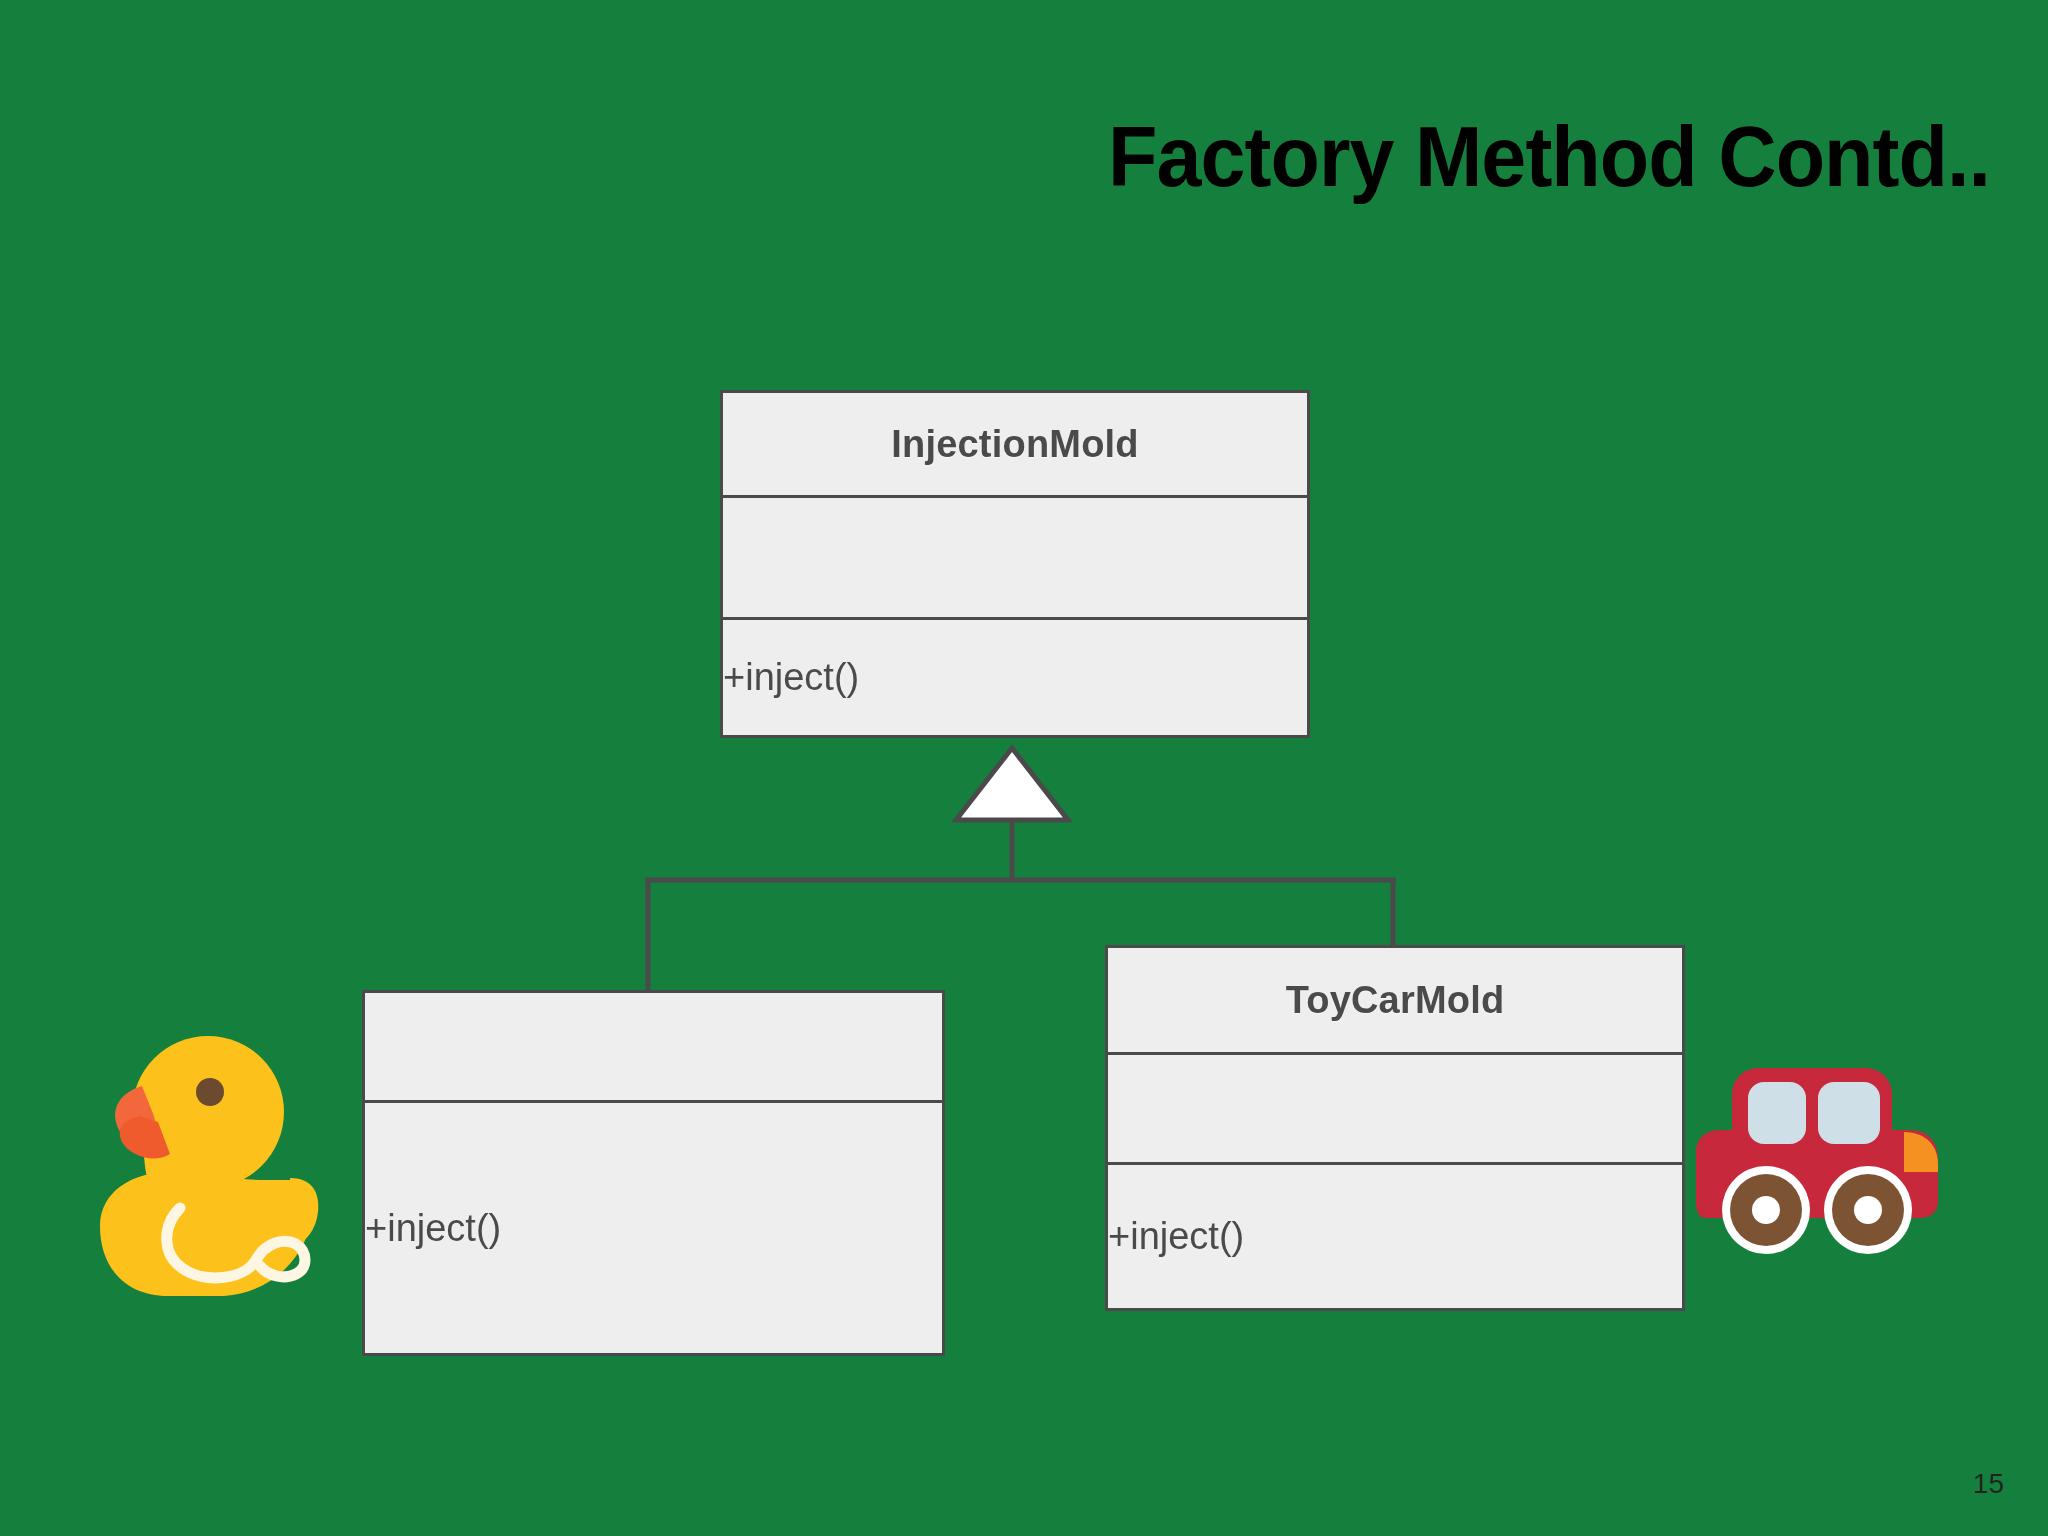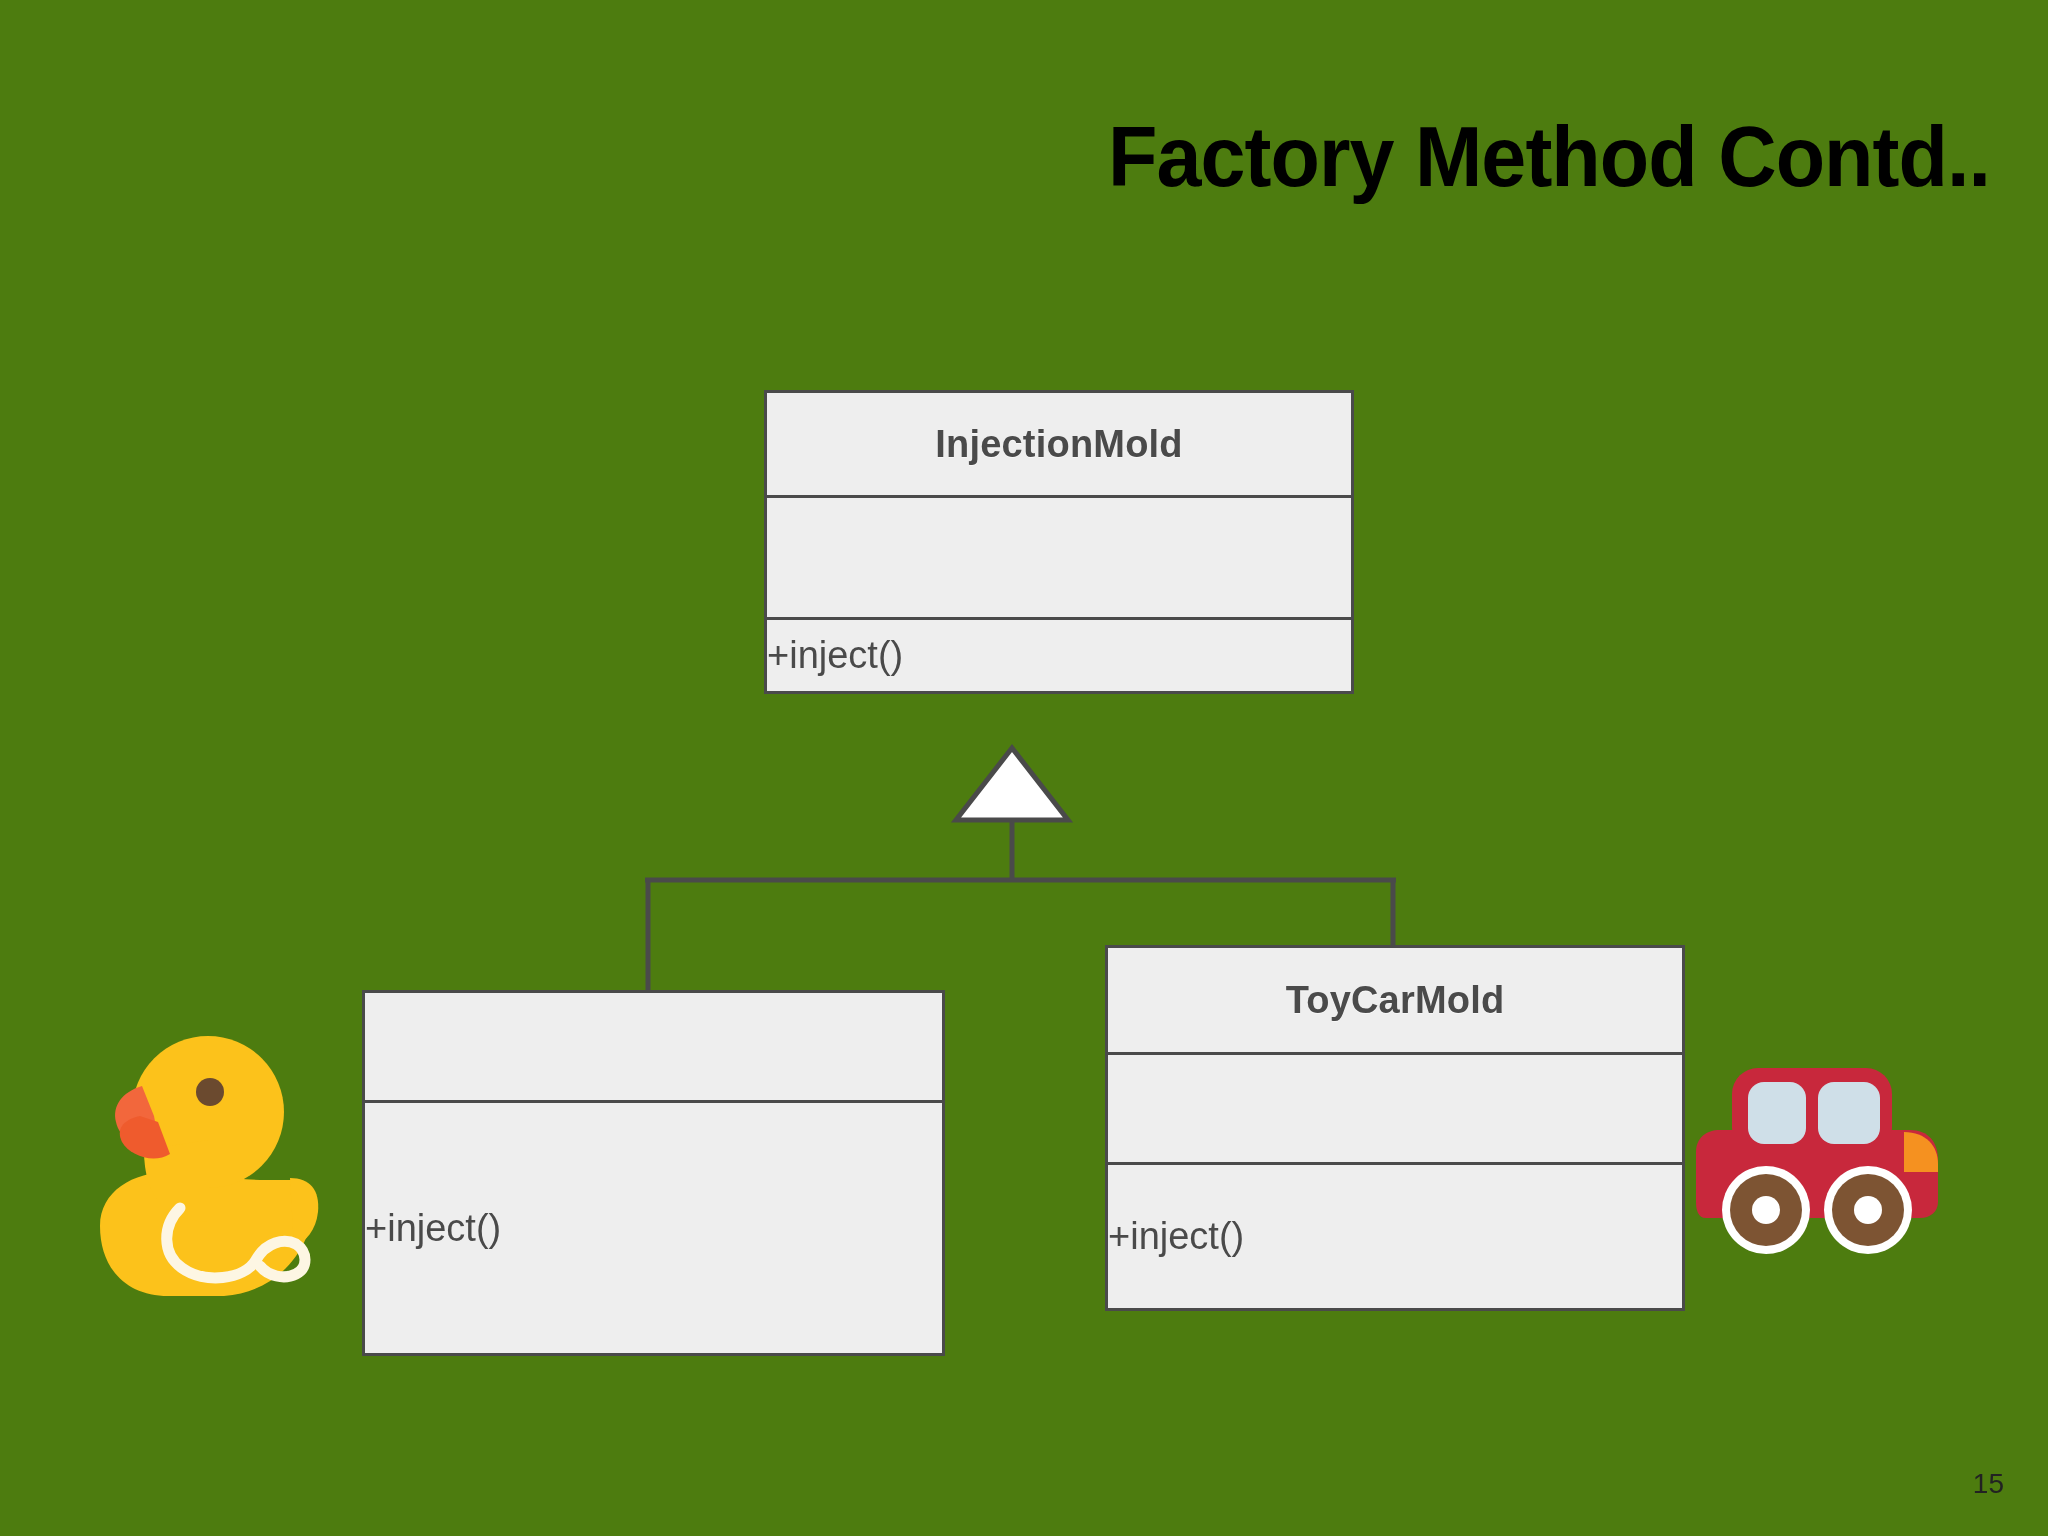--- a/index.html
+++ b/index.html
@@ -7,21 +7,21 @@
     padding: 0;
     background: #ffffff;
   }
   body {
     font-family: "Liberation Sans", sans-serif;
   }
   #slide {
     position: relative;
     width: 2048px;
     height: 1536px;
-    background: #4d7c0f;
+    background: #15803d;
     overflow: hidden;
   }
 
   
   #slide-title {
     position: absolute;
     left: 600px;
     top: 108px;
     width: 1390px;
     text-align: right;
@@ -69,22 +69,21 @@
     font-size: 38px;
     color: #4a4a4a;
     font-weight: normal;
   }
 
   
   #class-injectionmold {
     left: 720px;
     top: 390px;
     width: 590px;
-    height: 304px;
-    margin-left: 44px;
+    height: 348px;
   }
   #class-injectionmold .uml-name-compartment { height: 105px; }
   #class-injectionmold .uml-attr-compartment { height: 122px; }
   #class-injectionmold .uml-ops-compartment  { flex: 1; }
 
   
   #class-toyduckmold {
     left: 362px;
     top: 990px;
     width: 583px;

